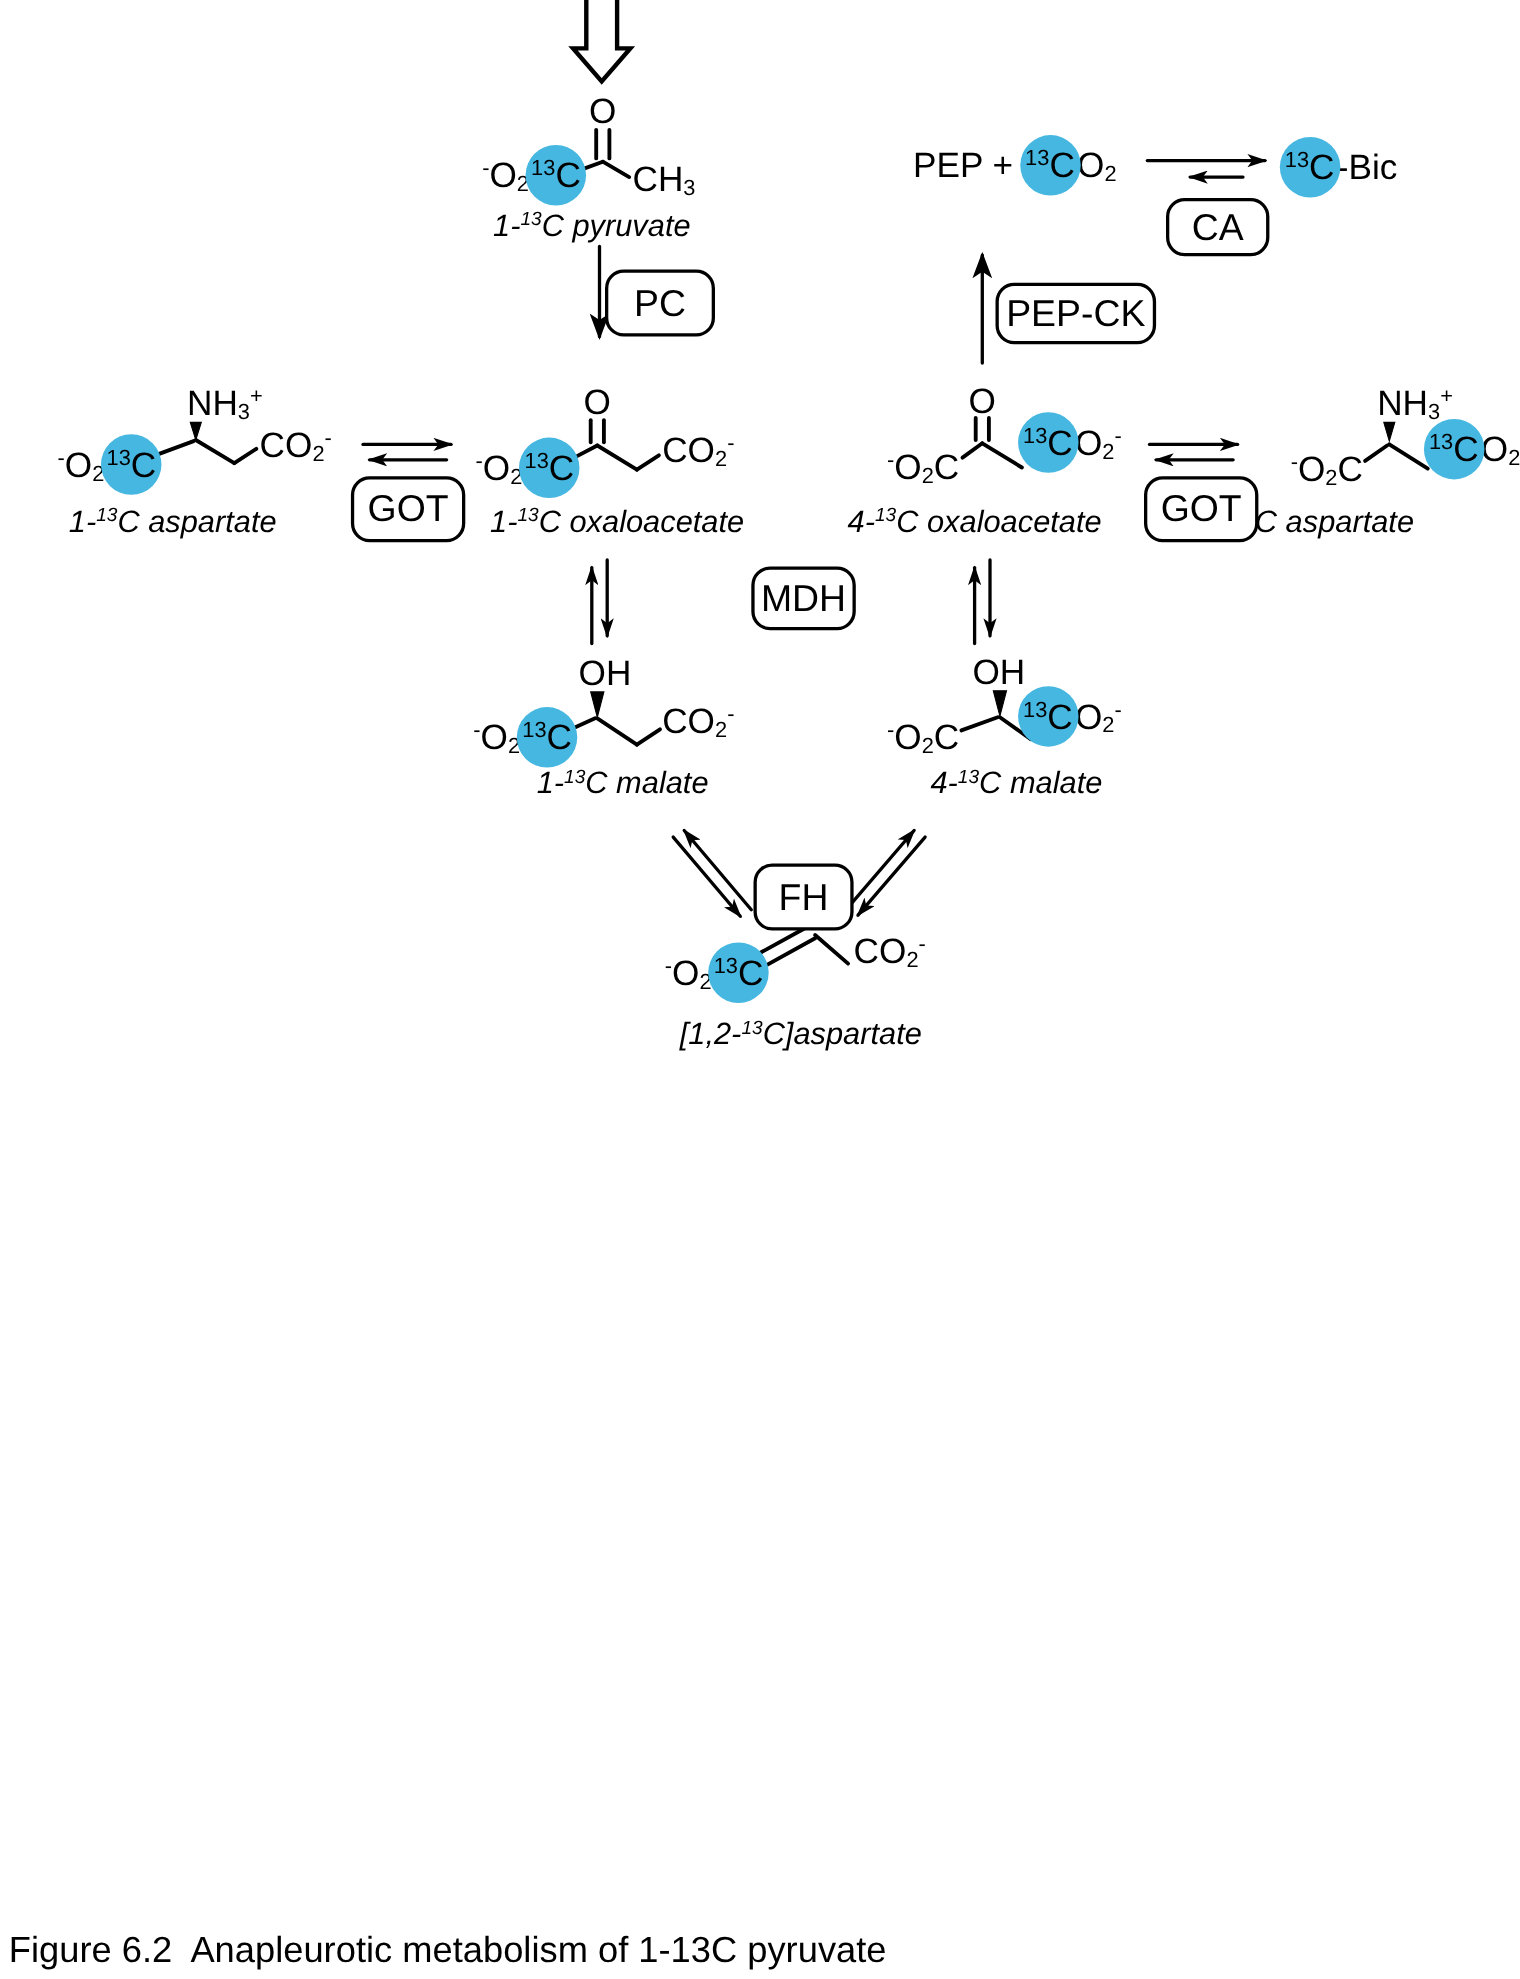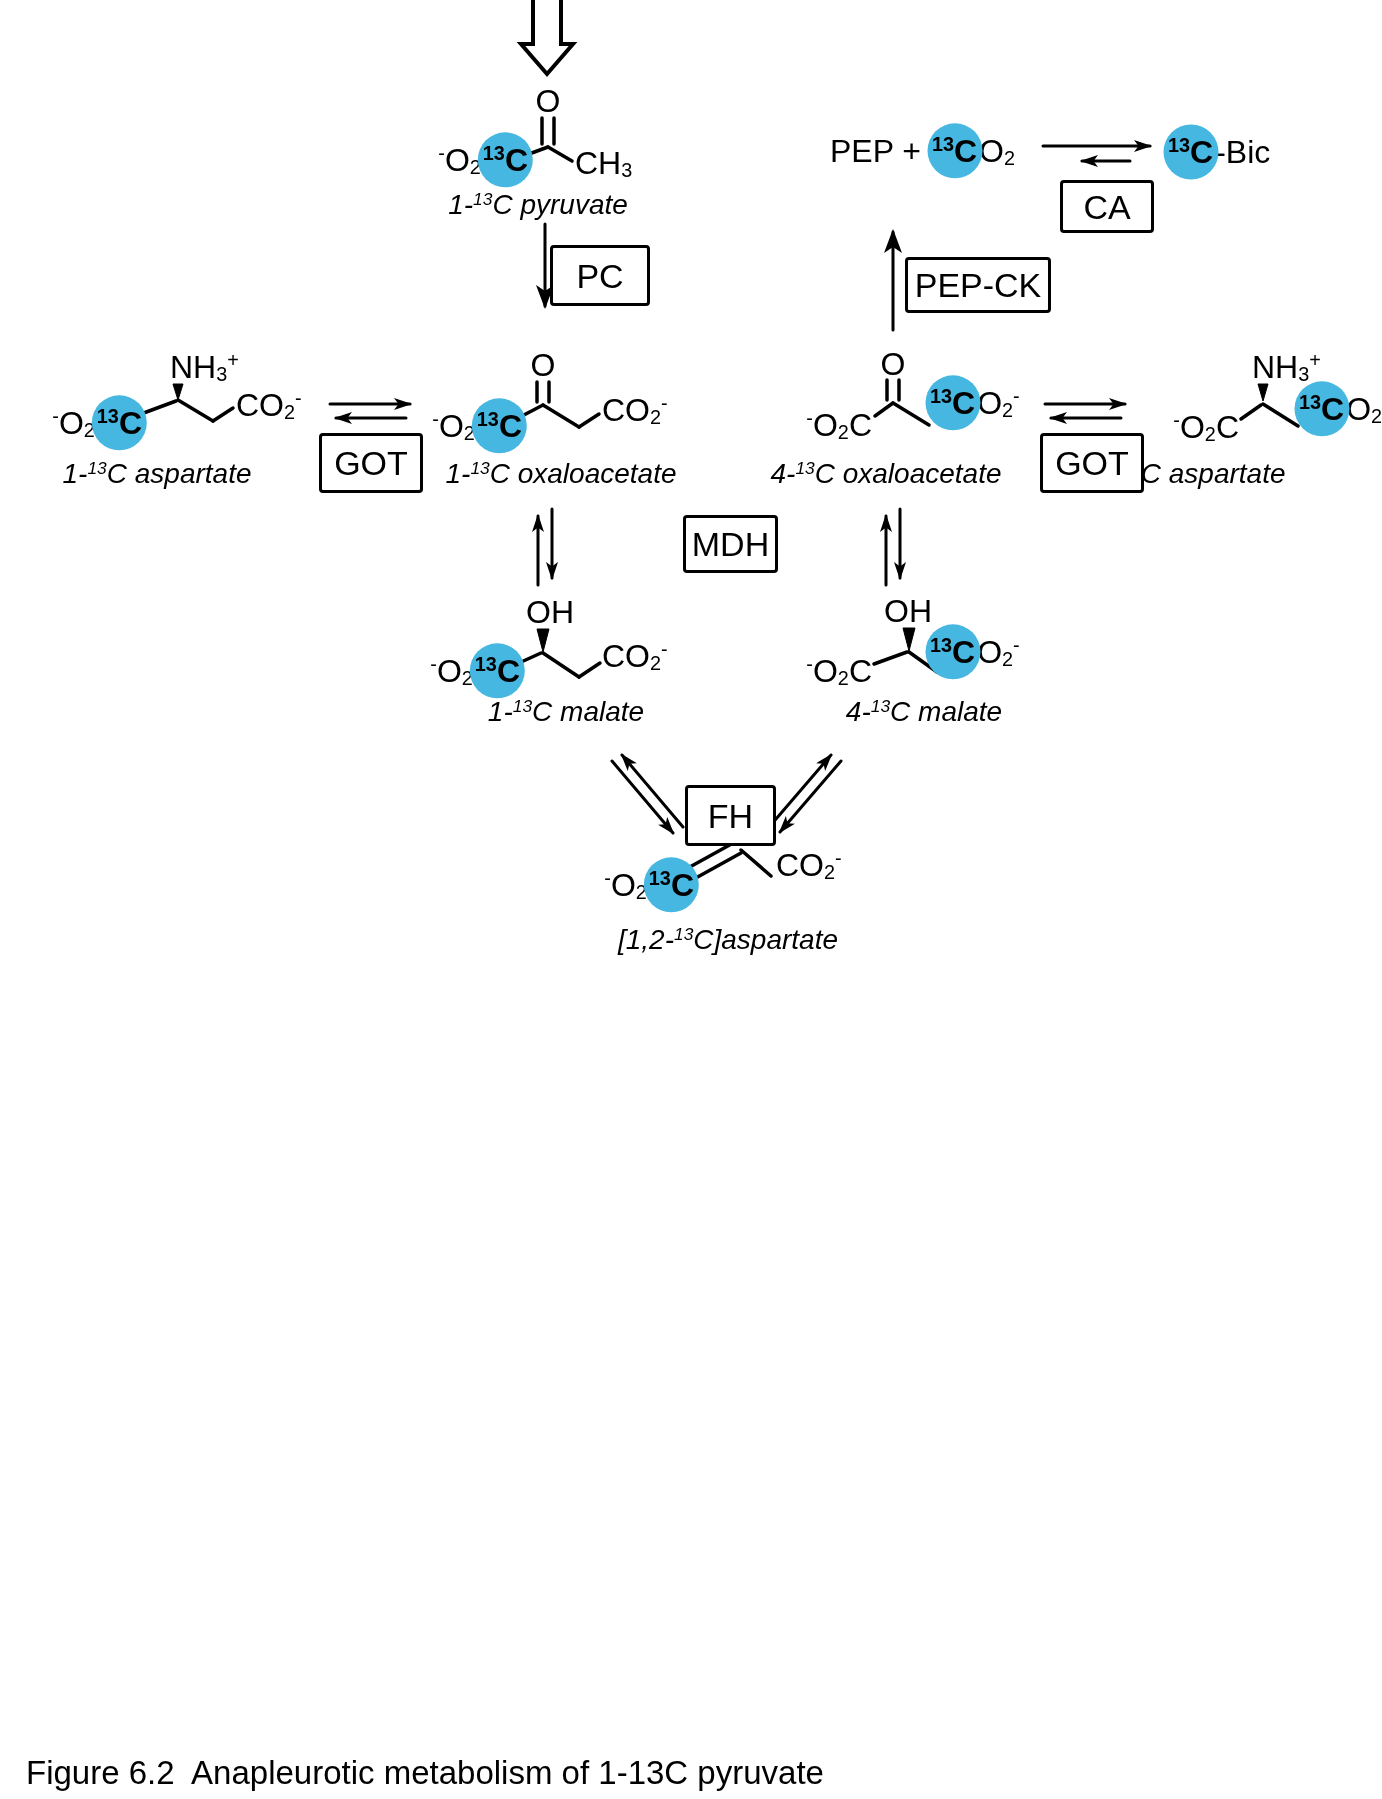--- a/index.html
+++ b/index.html
@@ -11,35 +11,35 @@
   svg.bonds{position:absolute;left:0;top:0;pointer-events:none;}
   svg.bonds line, svg.bonds path.bond{stroke:#000;stroke-width:3.5;fill:none;stroke-linecap:round;}
   svg.bonds line.arrow{stroke-width:3;}
   svg.bonds polygon.wedge{fill:#000;stroke:#000;stroke-width:1;}
   .run{position:absolute;font-size:32px;line-height:1;white-space:nowrap;z-index:2;}
   .ar{transform:translate(-100%,-50%);}
   .al{transform:translate(0,-50%);}
   .ac{transform:translate(-50%,-50%);}
   .sup{font-size:0.62em;vertical-align:0.55em;}
   .sub{font-size:0.62em;vertical-align:-0.18em;}
-  .hl{font-weight:700;position:relative;display:inline-block;z-index:0;padding:0 2px;}
+  .hl{font-weight:400;position:relative;display:inline-block;z-index:0;padding:0 2px;}
   .hl::before{
     content:"";position:absolute;width:55px;height:55px;left:50%;top:50%;
     transform:translate(-50%,-50%);border-radius:50%;background:var(--hl);z-index:-1;
   }
   .mol-label{
     position:absolute;font-size:28px;font-style:italic;line-height:1;
     transform:translate(-50%,-50%);white-space:nowrap;z-index:2;
   }
   .ebox{
-    position:absolute;border:3.5px solid #000;border-radius:4px;background:#fff;
+    position:absolute;border:3.5px solid #000;border-radius:17px;background:#fff;
     display:flex;align-items:center;justify-content:center;
     font-size:34px;line-height:1;z-index:3;
   }
-  .caption{position:absolute;font-size:33px;line-height:1;white-space:pre;transform:translate(0,-50%);z-index:2;margin-left:18px;}
+  .caption{position:absolute;font-size:33px;line-height:1;white-space:pre;transform:translate(0,-50%);z-index:2;}
 </style>
 </head>
 <body>
 
 <svg class="bonds" width="1382" height="1799" viewBox="0 0 1382 1799">
   <defs>
     <marker id="arrB" viewBox="0 0 24 18" refX="21" refY="9" markerWidth="24" markerHeight="18" orient="auto" markerUnits="userSpaceOnUse">
         <path d="M0,0 L24,9 L0,18 L6,9 Z" fill="#000"></path>
       </marker>
     <marker id="arrS" viewBox="0 0 18 12" refX="16" refY="6" markerWidth="18" markerHeight="12" orient="auto" markerUnits="userSpaceOnUse">

